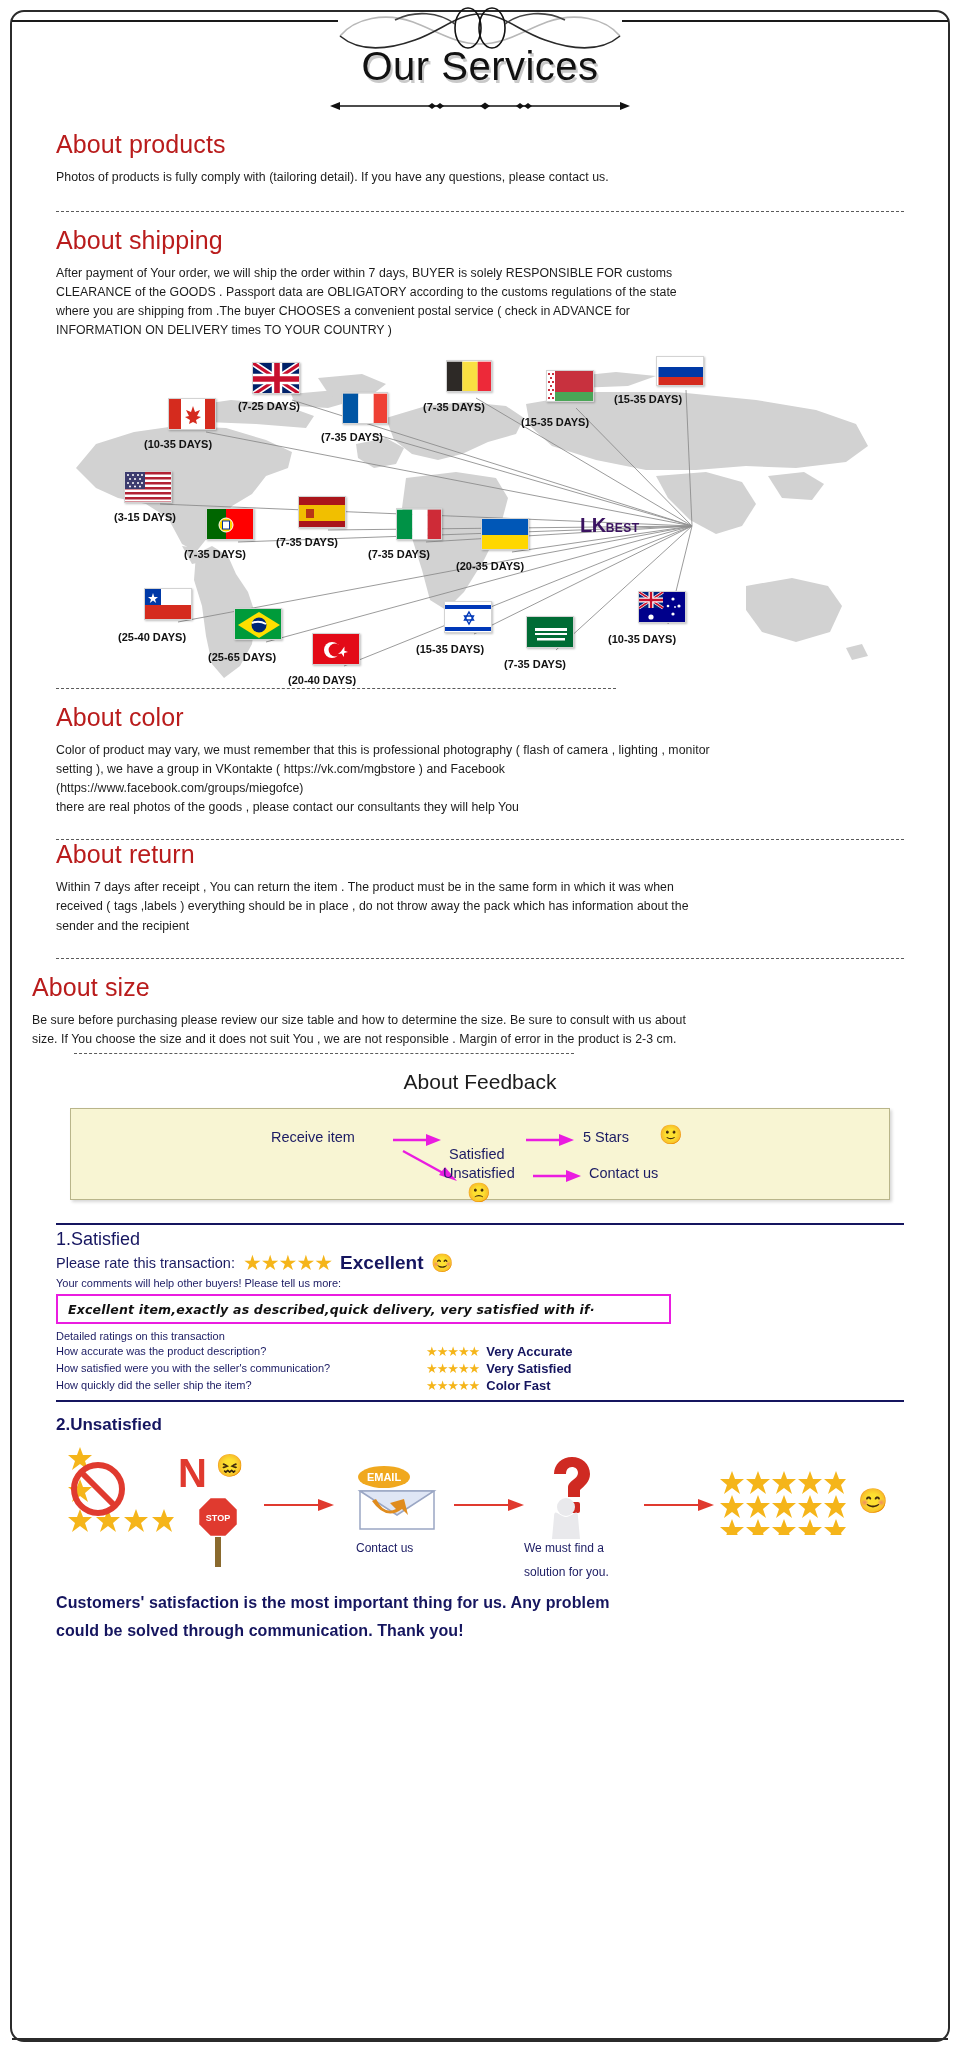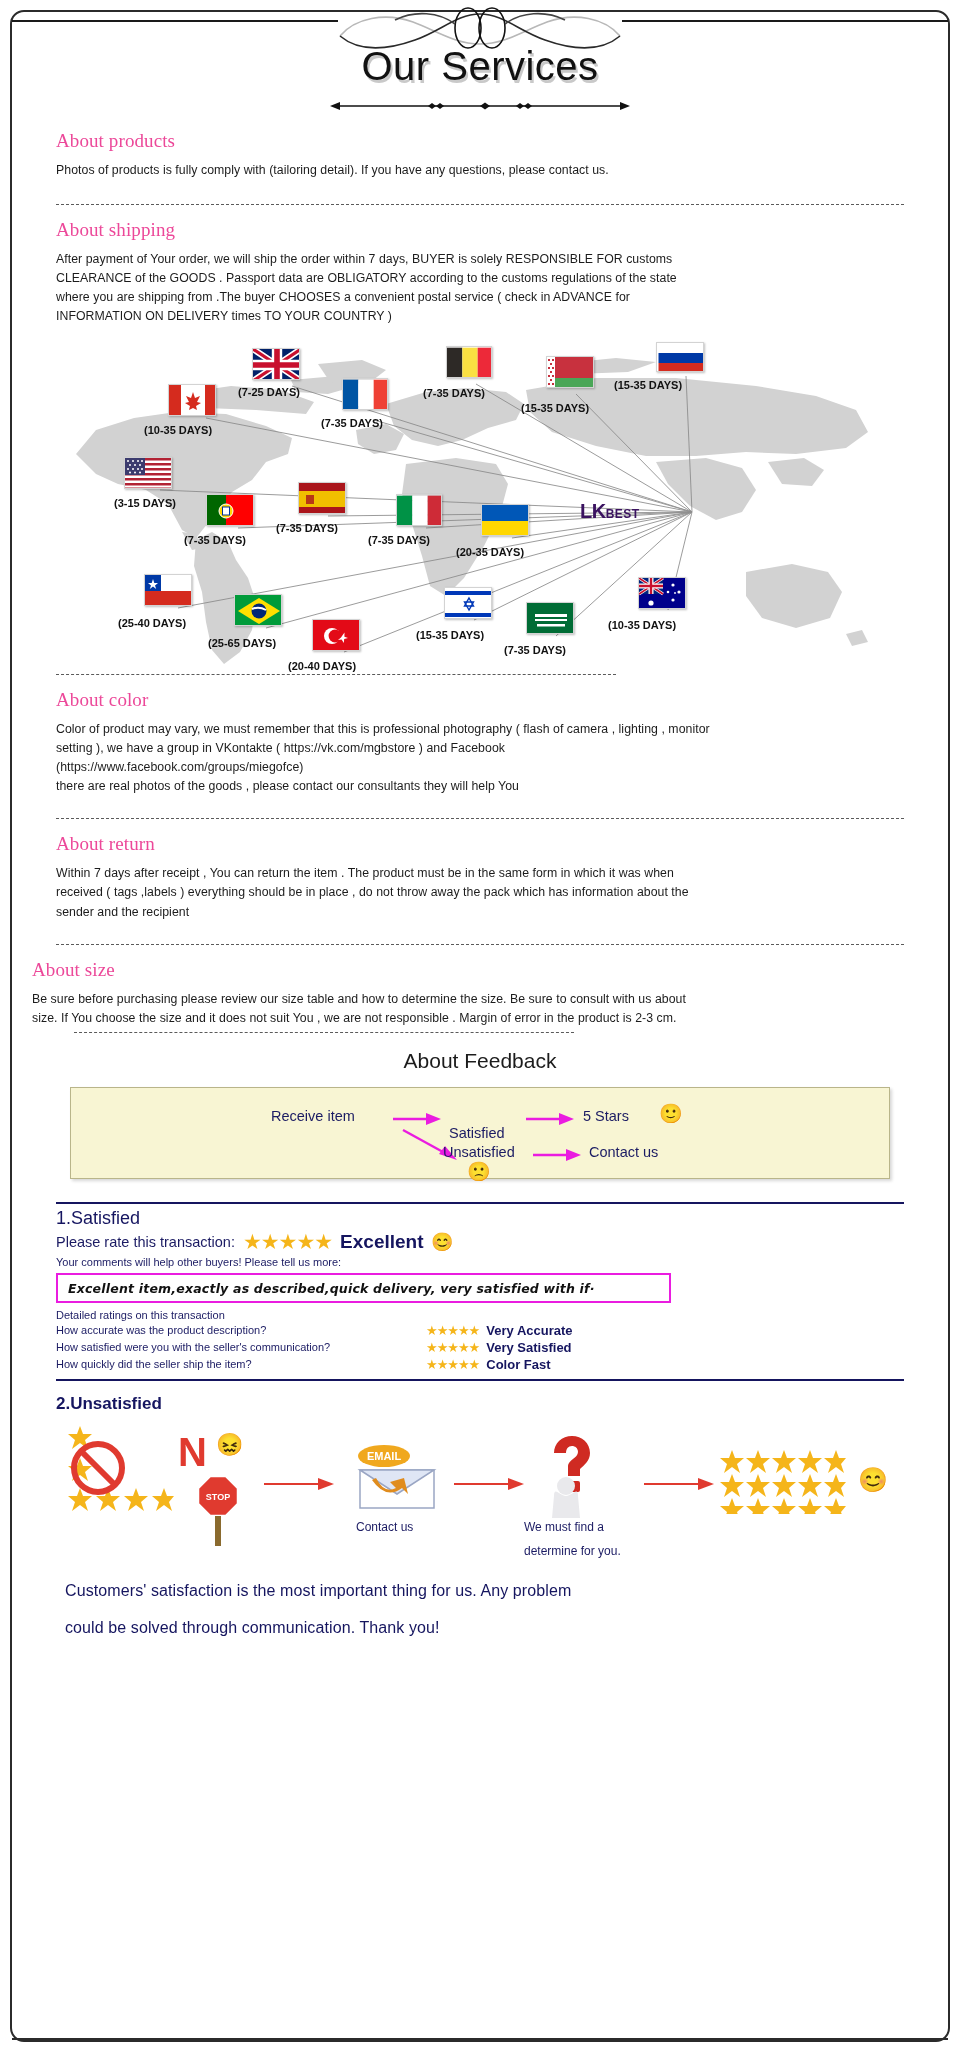--- a/index.html
+++ b/index.html
@@ -40,22 +40,22 @@
     font-size: 40px; font-weight: 400;
     letter-spacing: 0.5px;
     color: #111;
     text-shadow: 2px 3px 0 #c9c9c9;
     font-family: "Liberation Sans", sans-serif;
   }
   .title-rule { position: absolute; left: 50%; transform: translateX(-50%); top: 86px; }
 
   
   .sec-h {
-    font-size: 19px; font-weight: 400; color: #ec4899;
-    margin: 0 0 9px 0; letter-spacing: 0.1px; font-family: Liberation Serif, serif;
+    font-size: 25px; font-weight: 400; color: #b91c1c;
+    margin: 0 0 9px 0; letter-spacing: 0.1px;
   }
   .sec-p {
     font-size: 12.3px; line-height: 1.55; color: #1c1c1c;
     margin: 0; letter-spacing: 0.05px;
   }
   .dashed {
     border: 0; border-top: 1px dashed #5a5a5a; margin: 0;
   }
   .blk { padding: 0 44px; }
 
@@ -126,22 +126,22 @@
   .det-q { font-size: 11px; color: #1b1b63; width: 370px; }
   .det-stars { color: #f5b51a; font-size: 13px; letter-spacing: -1px; margin-right: 7px; }
   .det-v { font-size: 13px; font-weight: bold; color: #15155f; }
   .navy-rule { border: 0; border-top: 2px solid #15155f; margin: 7px 0 5px 0; }
 
   
   .unsat-head { font-size: 17px; color: #151560; margin: 0 0 6px 0; }
   .unsat-strip { position: relative; height: 148px; }
   .us-cap { position: absolute; font-size: 12px; color: #1b1b63; white-space: nowrap; }
   .foot-txt {
-    font-size: 16px; font-weight: normal; color: #15155f;
-    line-height: 1.75; margin: 9px; letter-spacing: .1px;
+    font-size: 16px; font-weight: bold; color: #15155f;
+    line-height: 1.75; margin: 0; letter-spacing: .1px;
   }
   .bottom-rule {
     position: absolute; left: 0; right: 0; bottom: 0;
     border-top: 2px solid #2b2b2b;
   }
 </style>
 </head>
 <body>
 
 <div class="page-frame">
@@ -463,21 +463,21 @@
     <h2 class="sec-h">About color</h2>
     <p class="sec-p">Color of product may vary, we must remember that this is professional photography ( flash of camera , lighting , monitor</p>
     <p class="sec-p">setting ), we have a group in VKontakte ( https://vk.com/mgbstore ) and Facebook</p>
     <p class="sec-p">(https://www.facebook.com/groups/miegofce)</p>
     <p class="sec-p"> there are real photos of the goods , please contact our consultants they will help You</p>
   </div>
   <div class="blk" style="margin-top:22px;">
         <hr class="dashed">
       </div>
 
-  <div class="blk" style="margin-top:14px;">
+  <div class="blk" style="">
     <h2 class="sec-h">About return</h2>
     <p class="sec-p" style="width:660px;">Within 7 days after receipt , You can return the item . The product must be in the same form in which it was when received ( tags ,labels ) everything should be in place , do not throw away the pack which has information about the sender and the recipient</p>
   </div>
   <div class="blk" style="margin-top:22px;">
         <hr class="dashed">
       </div>
 
   <div class="blk" style="margin-top:14px;padding-left:20px;">
     <h2 class="sec-h">About size</h2>
     <p class="sec-p" style="width:660px;">Be sure before purchasing  please review our size table and how to determine the size. Be sure to consult with us about size. If You choose the size and it does not suit You , we are not responsible . Margin of error in the product is 2-3 cm.</p>
@@ -601,21 +601,21 @@
             <polygon points="70,8 54,2 54,14" fill="#e03a2f"></polygon>
       </svg>
 
       <svg style="position:absolute; left:482px; top:14px;" width="86" height="84">
         <path d="M34 2 C44 2 52 9 52 19 C52 27 46 31 42 35 L42 42 L30 42 L30 32 C30 26 40 24 40 18 C40 14 37 12 34 12 C30 12 28 15 28 19 L16 19 C16 9 24 2 34 2 Z" fill="#cf2a22"></path>
         <rect x="30" y="47" width="12" height="11" rx="2" fill="#cf2a22"></rect>
         <circle cx="28" cy="52" r="9" fill="#e9e9ec"></circle>
         <path d="M16 62 C16 52 22 62 28 62 C34 62 40 52 40 62 L42 84 L14 84 Z" fill="#e9e9ec"></path>
       </svg>
       <span class="us-cap" style="left:468px; top:100px;">We must find a</span>
-      <span class="us-cap" style="left:468px; top:124px;">determine for you.</span>
+      <span class="us-cap" style="left:468px; top:124px;">solution for you.</span>
 
       <svg style="position:absolute; left:588px; top:56px;" width="70" height="16">
         <line x1="0" y1="8" x2="56" y2="8" stroke="#e03a2f" stroke-width="2"></line>
             <polygon points="70,8 54,2 54,14" fill="#e03a2f"></polygon>
       </svg>
 
       <svg style="position:absolute; left:664px; top:30px;" width="126" height="64">
         <g fill="#f5b51a">
           <path d="M12 0 L15 8 L24 8 L17 14 L20 23 L12 17 L4 23 L7 14 L0 8 L9 8 Z"></path>
           <path d="M38 0 L41 8 L50 8 L43 14 L46 23 L38 17 L30 23 L33 14 L26 8 L35 8 Z"></path>

